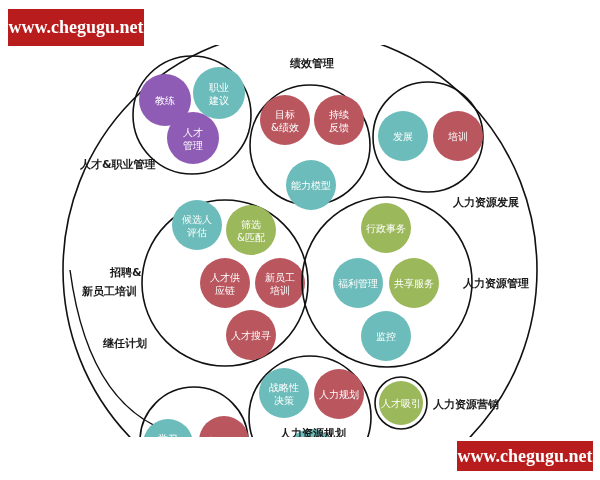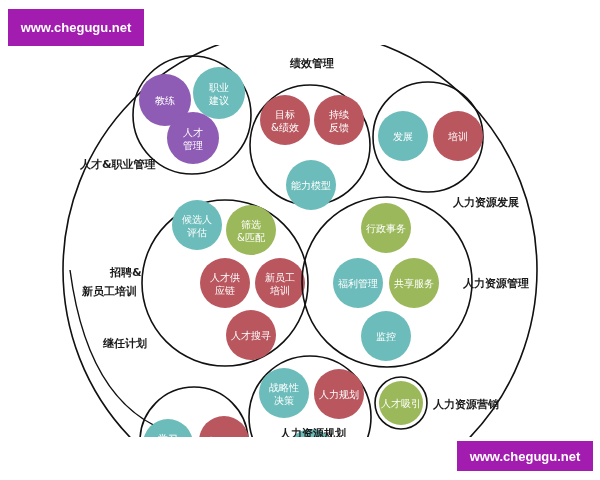--- a/index.html
+++ b/index.html
@@ -1,17 +1,17 @@
 <!DOCTYPE html>
 <html><head>
   <meta charset="utf-8">
   <style>
     html, body { margin:0; padding:0; }
     body { width:600px; height:480px; background:#ffffff; position:relative; overflow:hidden; font-family:"DejaVu Sans", sans-serif; }
-    .watermark { position:absolute; background:#a21caf; color:#ffffff; font-family:Liberation Sans, sans-serif; font-weight:bold; font-size:13px; display:flex; align-items:center; justify-content:center; }
+    .watermark { position:absolute; background:#b91c1c; color:#ffffff; font-family:Liberation Serif, serif; font-weight:bold; font-size:18px; display:flex; align-items:center; justify-content:center; }
     .wm-top { left:8px; top:9px; width:136px; height:37px; }
     svg { position:absolute; left:0; top:0; }
     .node-text { fill:#ffffff; font-size:10px; font-family:"DejaVu Sans", sans-serif; text-anchor:middle; }
     .group-label { fill:#1a1a1a; font-size:11px; font-weight:bold; font-family:"DejaVu Sans", sans-serif; }
   </style>
 </head>
 <body>
 
 <div class="watermark wm-top">www.chegugu.net</div>
 

